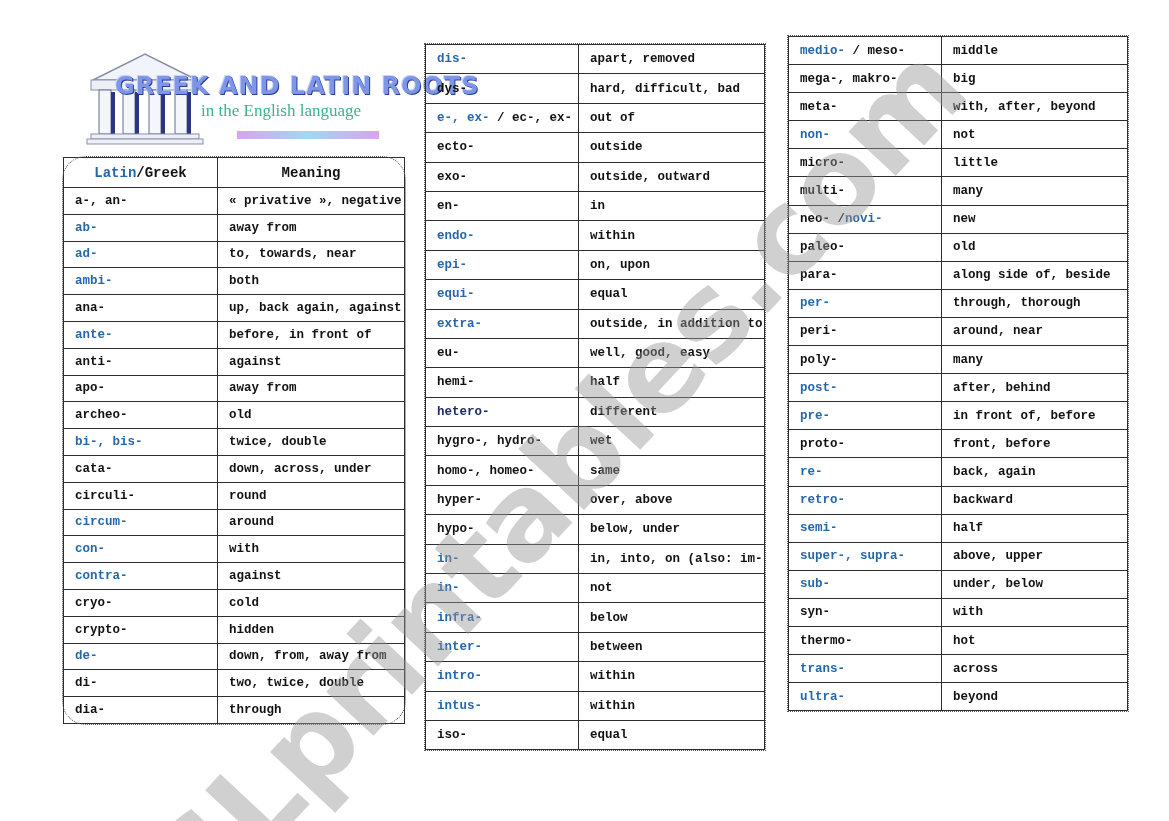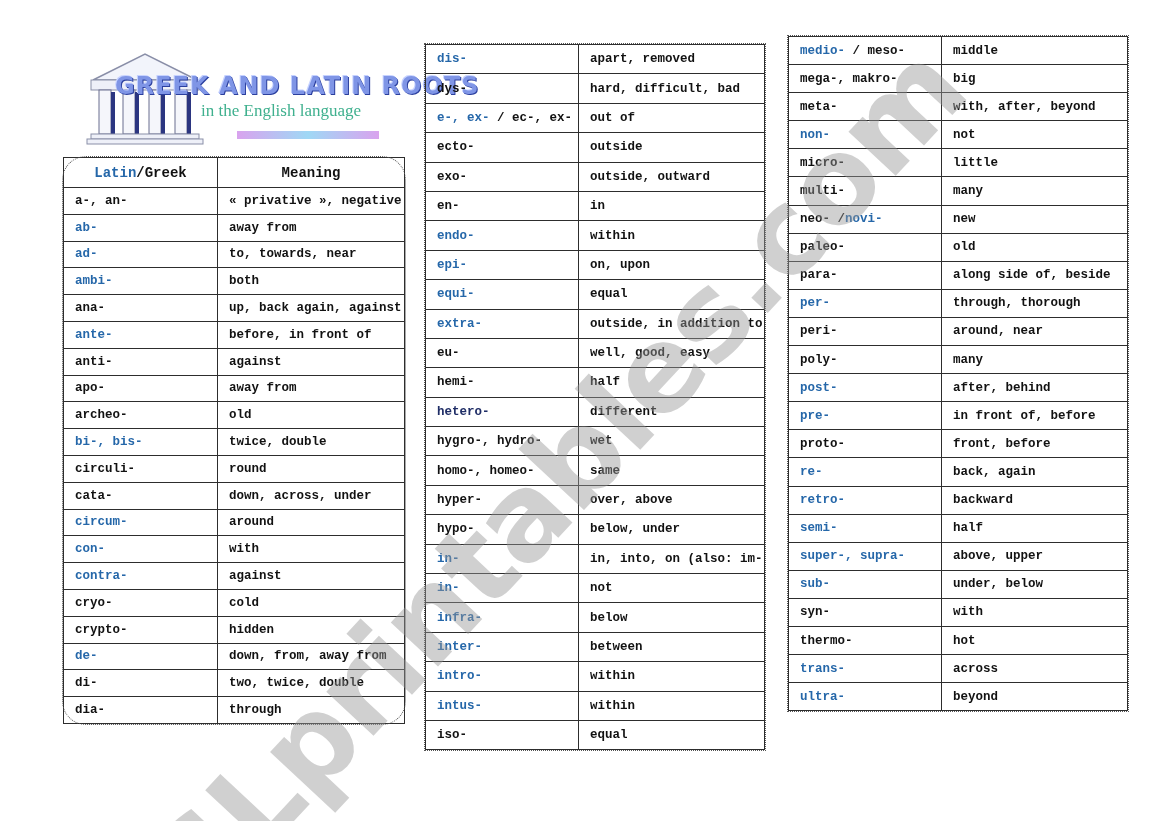--- a/index.html
+++ b/index.html
@@ -128,26 +128,26 @@
       </tr>
       <tr>
         <td><span class="black">archeo-</span></td>
         <td>old</td>
       </tr>
       <tr>
         <td><span class="blue">bi-, bis-</span></td>
         <td>twice, double</td>
       </tr>
       <tr>
+        <td><span class="black">cata-</span></td>
+        <td>down, across, under</td>
+      </tr>
+      <tr>
         <td><span class="black">circuli-</span></td>
         <td>round</td>
-      </tr>
-      <tr>
-        <td><span class="black">cata-</span></td>
-        <td>down, across, under</td>
       </tr>
       <tr>
         <td><span class="blue">circum-</span></td>
         <td>around</td>
       </tr>
       <tr>
         <td><span class="blue">con-</span></td>
         <td>with</td>
       </tr>
       <tr>

